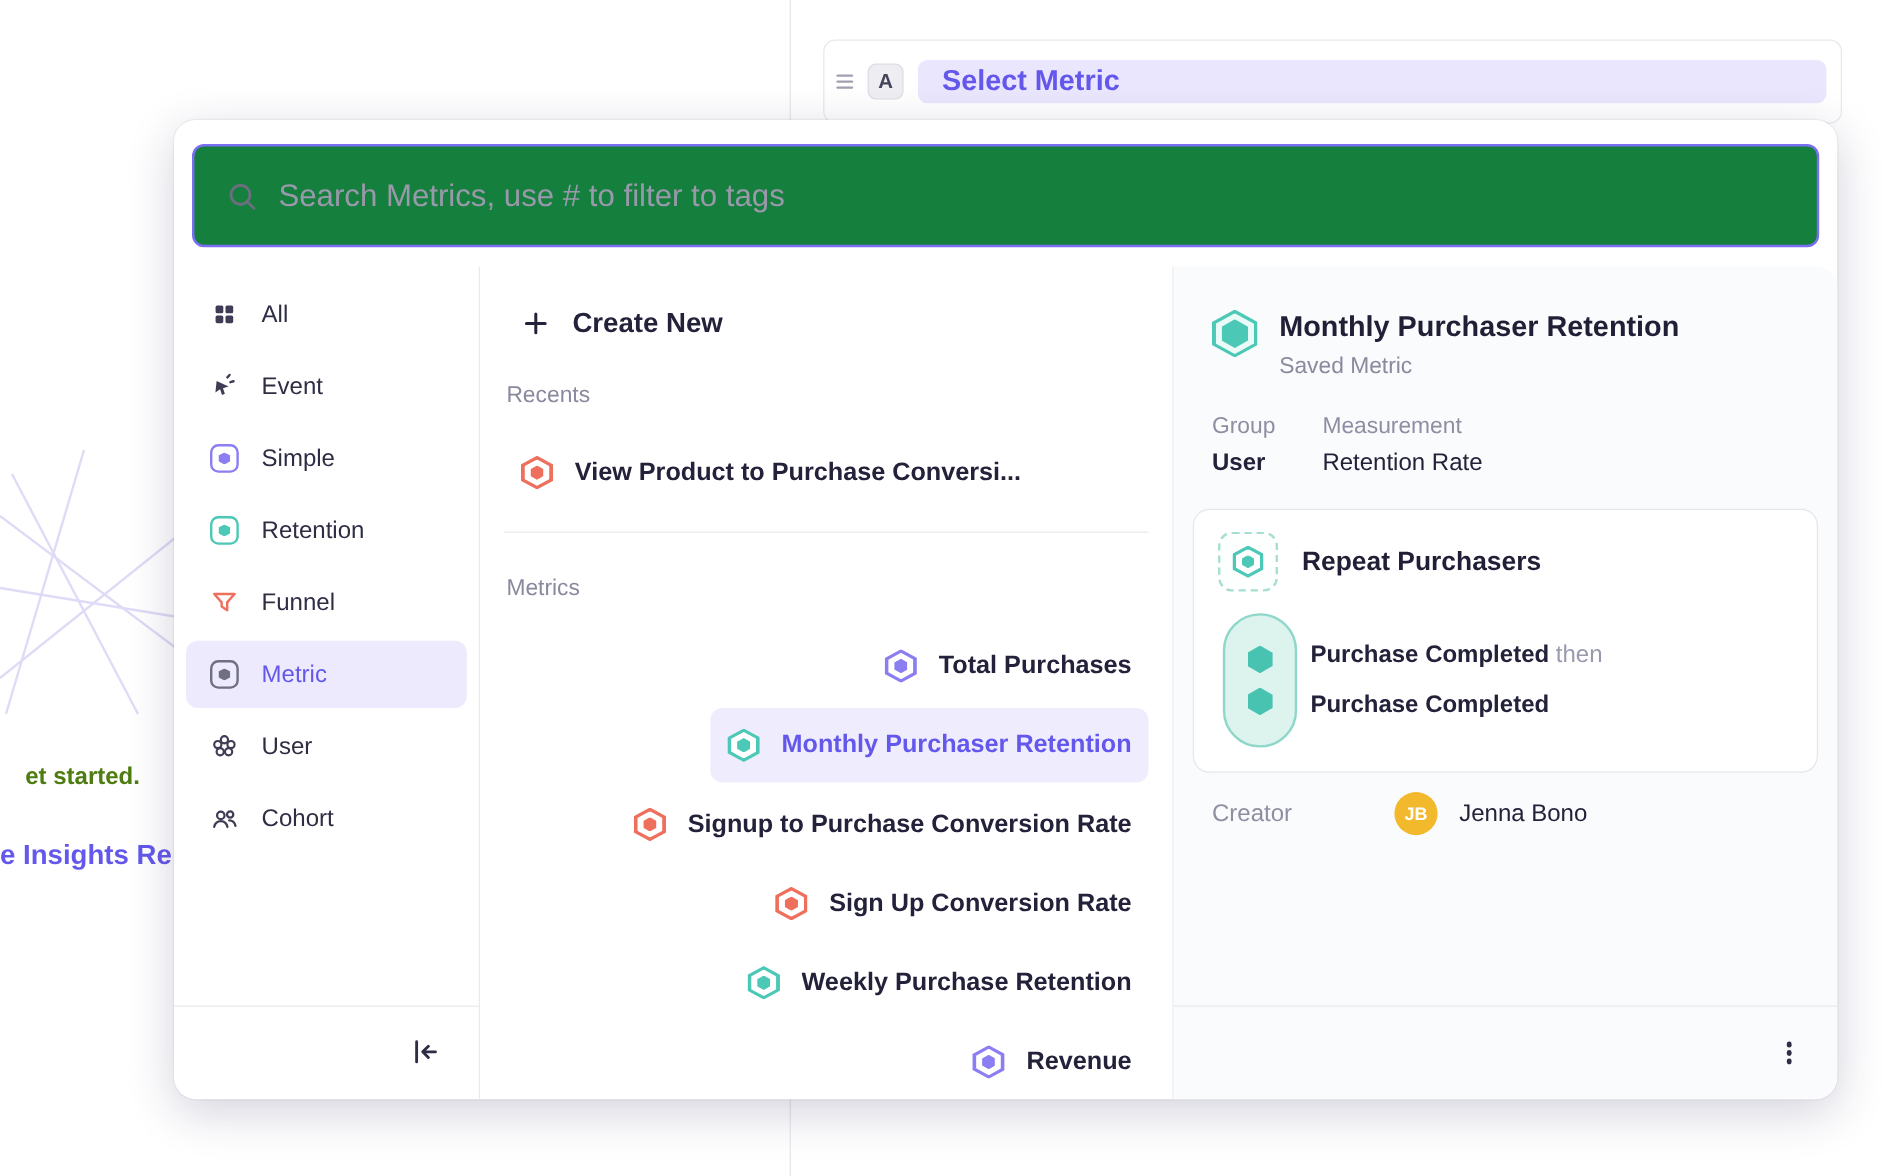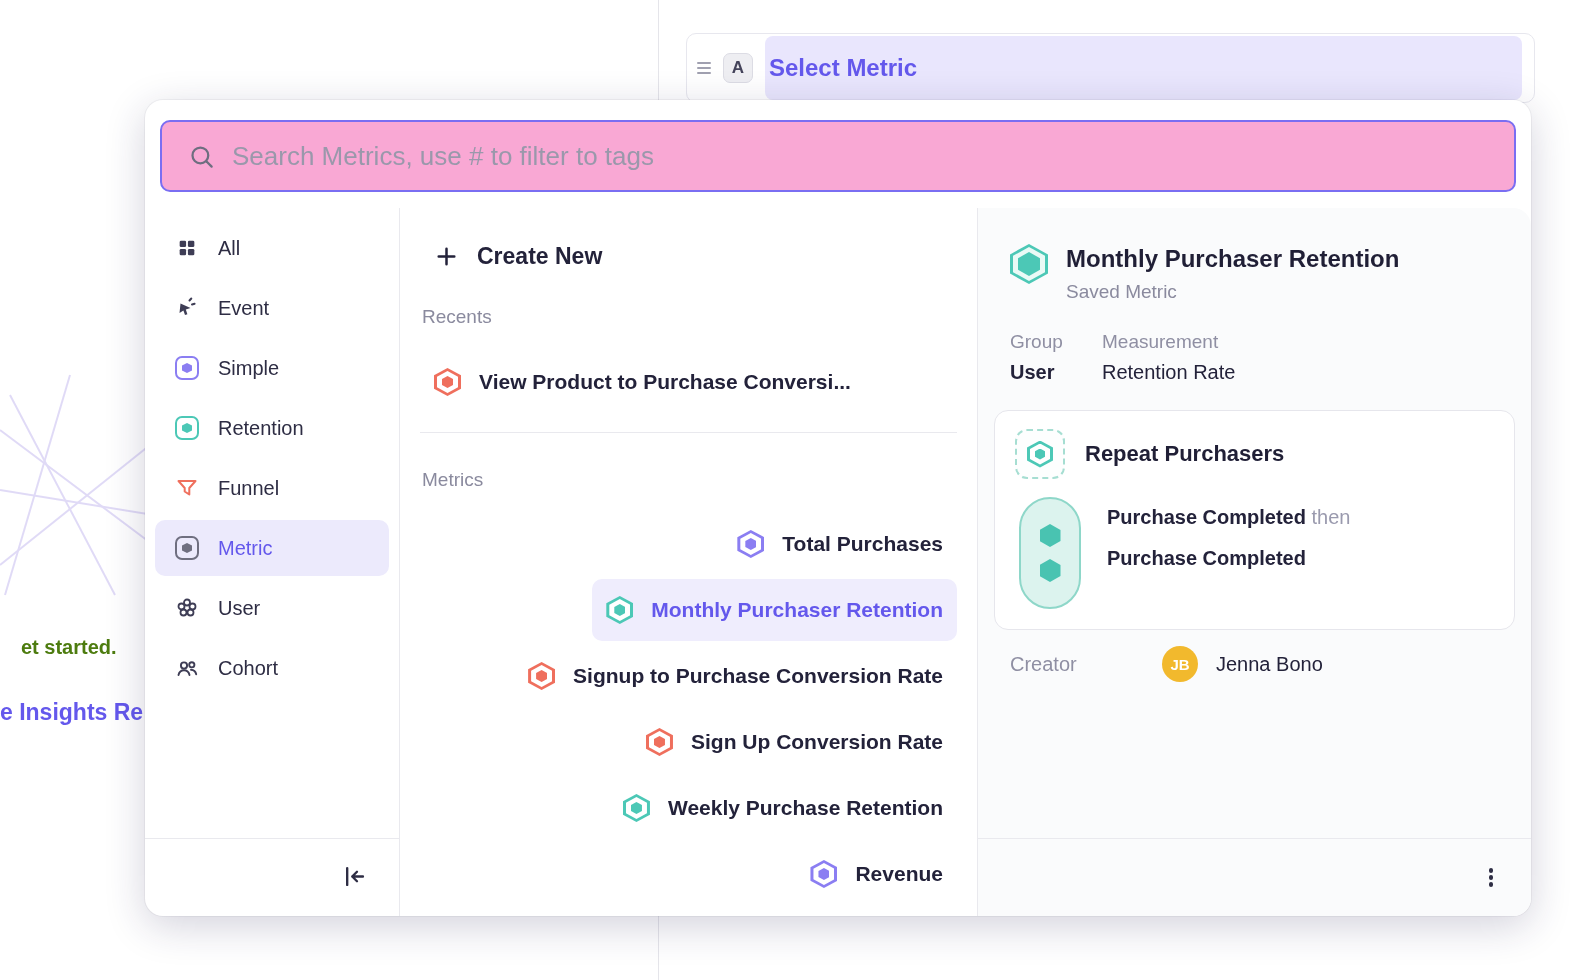--- a/index.html
+++ b/index.html
@@ -16,28 +16,28 @@
   .bg-bold{ position:absolute; left:0; top:636px; font-size:20px; font-weight:700; color:#4d7c0f;padding-left:21px; }
   .bg-link{ position:absolute; left:0; top:699px; font-size:23px; font-weight:700; color:var(--purple); text-decoration:none; cursor:pointer; }
 
   
   .metric-bar{ position:absolute; left:686px; top:33px; width:849px; height:70px; background:#fff;
     border:1px solid #e7e7ee; border-radius:10px; display:flex; align-items:center; padding:0 12px 0 10px; gap:12px; z-index:1; }
   .drag{ display:flex; flex-direction:column; gap:3px; width:14px; cursor:grab; }
   .drag i{ height:2px; background:#a0a0b0; border-radius:1px; display:block; }
   .letter{ width:30px; height:30px; background:#eeeef2; border:1px solid #dcdce4; border-radius:7px; flex:none;
     display:flex; align-items:center; justify-content:center; font-size:17px; font-weight:700; color:#44435a; cursor:pointer; }
-  .select-pill{ flex:1; height:64px; background:#e9e6fd; border-radius:8px; display:flex; align-items:center;
-    padding:0 4px; color:var(--purple); font-size:24px; font-weight:600; cursor:pointer; }
+  .select-pill{ flex:1; height:36px; background:#e9e6fd; border-radius:8px; display:flex; align-items:center;
+    padding:0 20px; color:var(--purple); font-size:24px; font-weight:600; cursor:pointer; }
 
   
   .modal{ position:absolute; left:145px; top:100px; width:1386px; height:816px; background:#fff; border-radius:18px;
     box-shadow:0 10px 40px rgba(35,30,80,.20), 0 0 0 1px rgba(40,40,60,.05); z-index:5; display:flex; flex-direction:column; }
   .search-row{ padding:20px 15px 16px; }
-  .search-box{ height:72px; border:2px solid #7a6ef2; border-radius:10px; background:#f9a8d4;
+  .search-box{ height:86px; border:2px solid #7a6ef2; border-radius:10px; background:#15803d;
     display:flex; align-items:center; padding:0 20px 0 26px; gap:17px; }
   .s-icon{ width:27px; height:27px; color:#6e6e80; flex:none; }
   .s-input{ flex:1; border:none; outline:none; font-size:26px; font-family:inherit; color:#23223a; background:transparent; height:100%; }
   .s-input::placeholder{ color:#9a98ab; }
 
   .mbody{ flex:1; display:flex; min-height:0; }
 
   
   .side{ width:255px; border-right:1px solid var(--line); display:flex; flex-direction:column; flex:none; }
   .side-items{ flex:1; padding:12px 10px 0; }
@@ -86,21 +86,21 @@
   .prop:first-child{ width:92px; flex:none; }
   .p-lab{ font-size:19px; color:#8f8fa3; }
   .p-val{ font-size:20px; color:#23223a; margin-top:8px; }
   .p-val.bold{ font-weight:700; }
   .d-card{ margin-top:26px; background:#fff; border:1px solid #e6e6ec; border-radius:14px; padding:18px 20px 20px; }
   .c-head{ display:flex; align-items:center; gap:20px; }
   .dash-icon{ width:50px; height:50px; border:2px dashed #a6ded2; border-radius:12px; flex:none;
     display:flex; align-items:center; justify-content:center; background:#fdfefe; }
   .c-hex{ width:26px; height:27px; }
   .c-title{ font-size:22px; font-weight:700; color:#201f36; }
-  .c-steps{ display:flex; gap:26px; margin-top:18px; margin-left:4px; align-items:flex-start; }
+  .c-steps{ display:flex; gap:11px; margin-top:18px; margin-left:4px; align-items:center; }
   .pill{ width:62px; height:112px; background:#dcf3ee; border:2px solid #8ed7c9; border-radius:32px; flex:none;
     display:flex; flex-direction:column; align-items:center; justify-content:center; gap:12px; }
   .step-line{ font-size:20px; line-height:41px; color:#23223a; white-space:nowrap; }
   .ev{ font-weight:700; }
   .conn{ color:#9a9aae; font-weight:400; }
   .d-creator{ display:flex; align-items:center; margin:16px 0 0 16px; }
   .creator-lab{ width:152px; font-size:20px; flex:none; }
   .avatar{ width:36px; height:36px; border-radius:50%; background:#f2b92d; color:#fff; font-size:15px; font-weight:700;
     display:flex; align-items:center; justify-content:center; flex:none; }
   .c-name{ margin-left:18px; font-size:20px; color:#23223a; }

